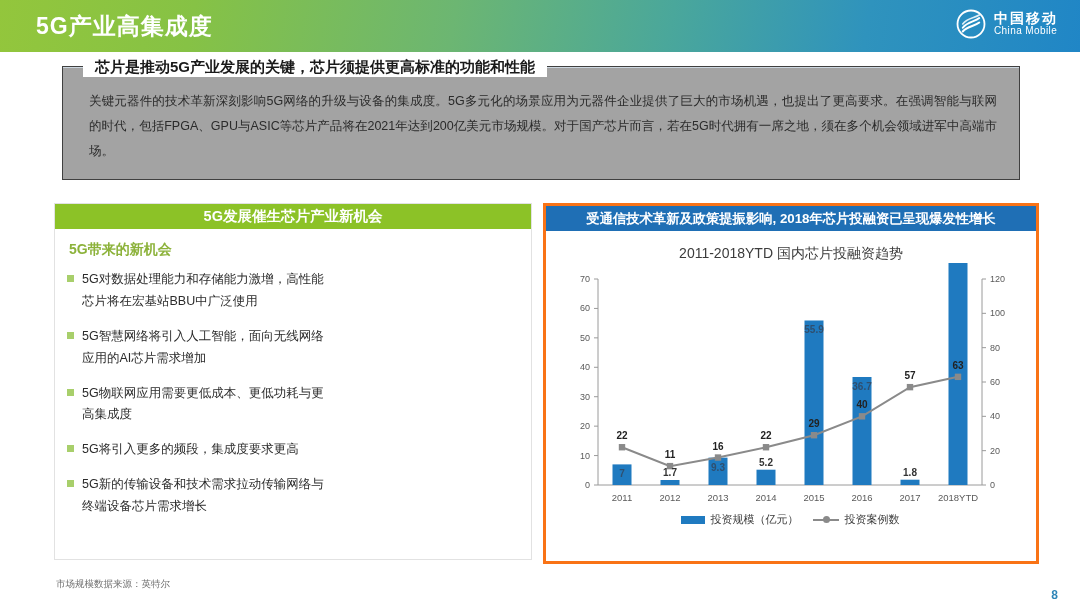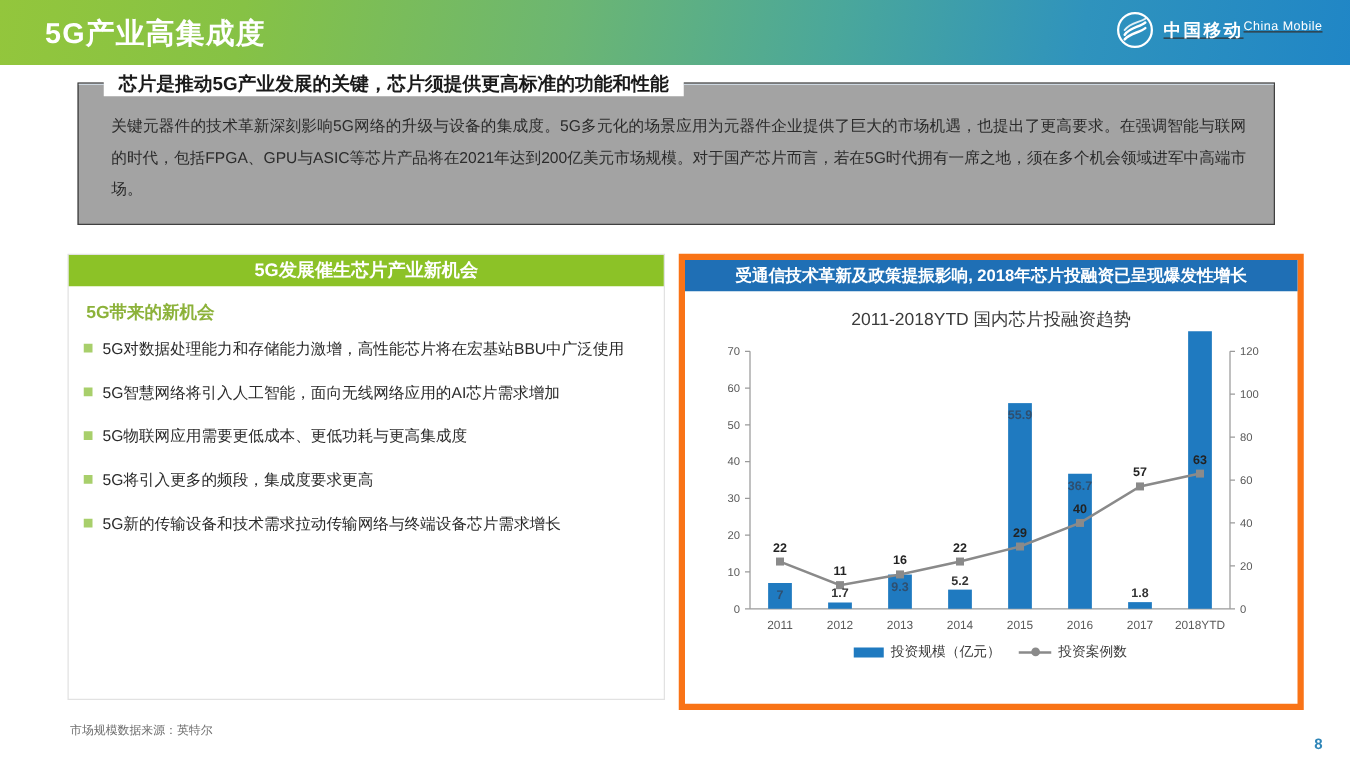--- a/index.html
+++ b/index.html
@@ -17,21 +17,21 @@
   }
   .topbar .title{
     position:absolute;left:36px;top:11px;
     font-size:23px;font-weight:bold;color:#ffffff;letter-spacing:1px;
   }
   .logo-wrap{
     position:absolute;right:22px;top:9px;
     display:flex;align-items:center;gap:8px;
   }
   .logo-mark{width:30px;height:30px;flex:0 0 auto;}
-  .logo-text{display:flex;line-height:1.05;text-decoration:underline;}
+  .logo-text{display:flex;flex-direction:column;line-height:1.05;}
   .logo-cn{font-size:14px;color:#fff;font-weight:bold;letter-spacing:2px;}
   .logo-en{font-size:10px;color:#fff;letter-spacing:.4px;}
 
   
   .callout{
     position:absolute;left:62px;top:66px;width:956px;height:112px;
     border:1px solid #404040;background:#a3a3a3;
   }
   .callout-head{
     position:absolute;left:0;top:-11px;width:100%;height:22px;
@@ -51,39 +51,39 @@
   
   .panel-left{
     position:absolute;left:54px;top:203px;width:476px;height:355px;
     border:1px solid #e2e2e2;background:#fff;
   }
   .panel-left .phead{
     height:25px;background:#8cc227;color:#fff;
     font-size:14.5px;font-weight:bold;
     display:flex;align-items:center;justify-content:center;
   }
-  .cols{display:flex;padding:10px 12px 0 12px;gap:10px;flex-direction:column;}
+  .cols{display:flex;padding:10px 12px 0 12px;gap:10px;}
   .col{flex:1 1 0;}
   .col.left-col{flex:0 0 268px;}
   .col-title{
     font-size:14px;font-weight:bold;color:#8cb23a;margin:2px 0 10px 2px;
   }
   ul.blist{list-style:none;margin:0;padding:0;}
   ul.blist li{
     position:relative;padding-left:15px;margin-bottom:13px;
     font-size:12.5px;line-height:1.75;color:#2b2b2b;
   }
   ul.blist li::before{
     content:"";position:absolute;left:0;top:6px;
     width:7px;height:7px;background:#a8cf6b;
   }
 
   .panel-right{
     position:absolute;left:543px;top:203px;width:490px;height:355px;
-    border:5px solid #f97316;background:#fff;
+    border:3px solid #f97316;background:#fff;
   }
   .panel-right .phead{
     height:25px;background:#1f6fb5;color:#fff;
     font-size:13.3px;font-weight:bold;
     display:flex;align-items:center;justify-content:center;
   }
 
   
   .chart-title{
     text-align:center;font-size:14px;color:#3b3b3b;margin-top:14px;

